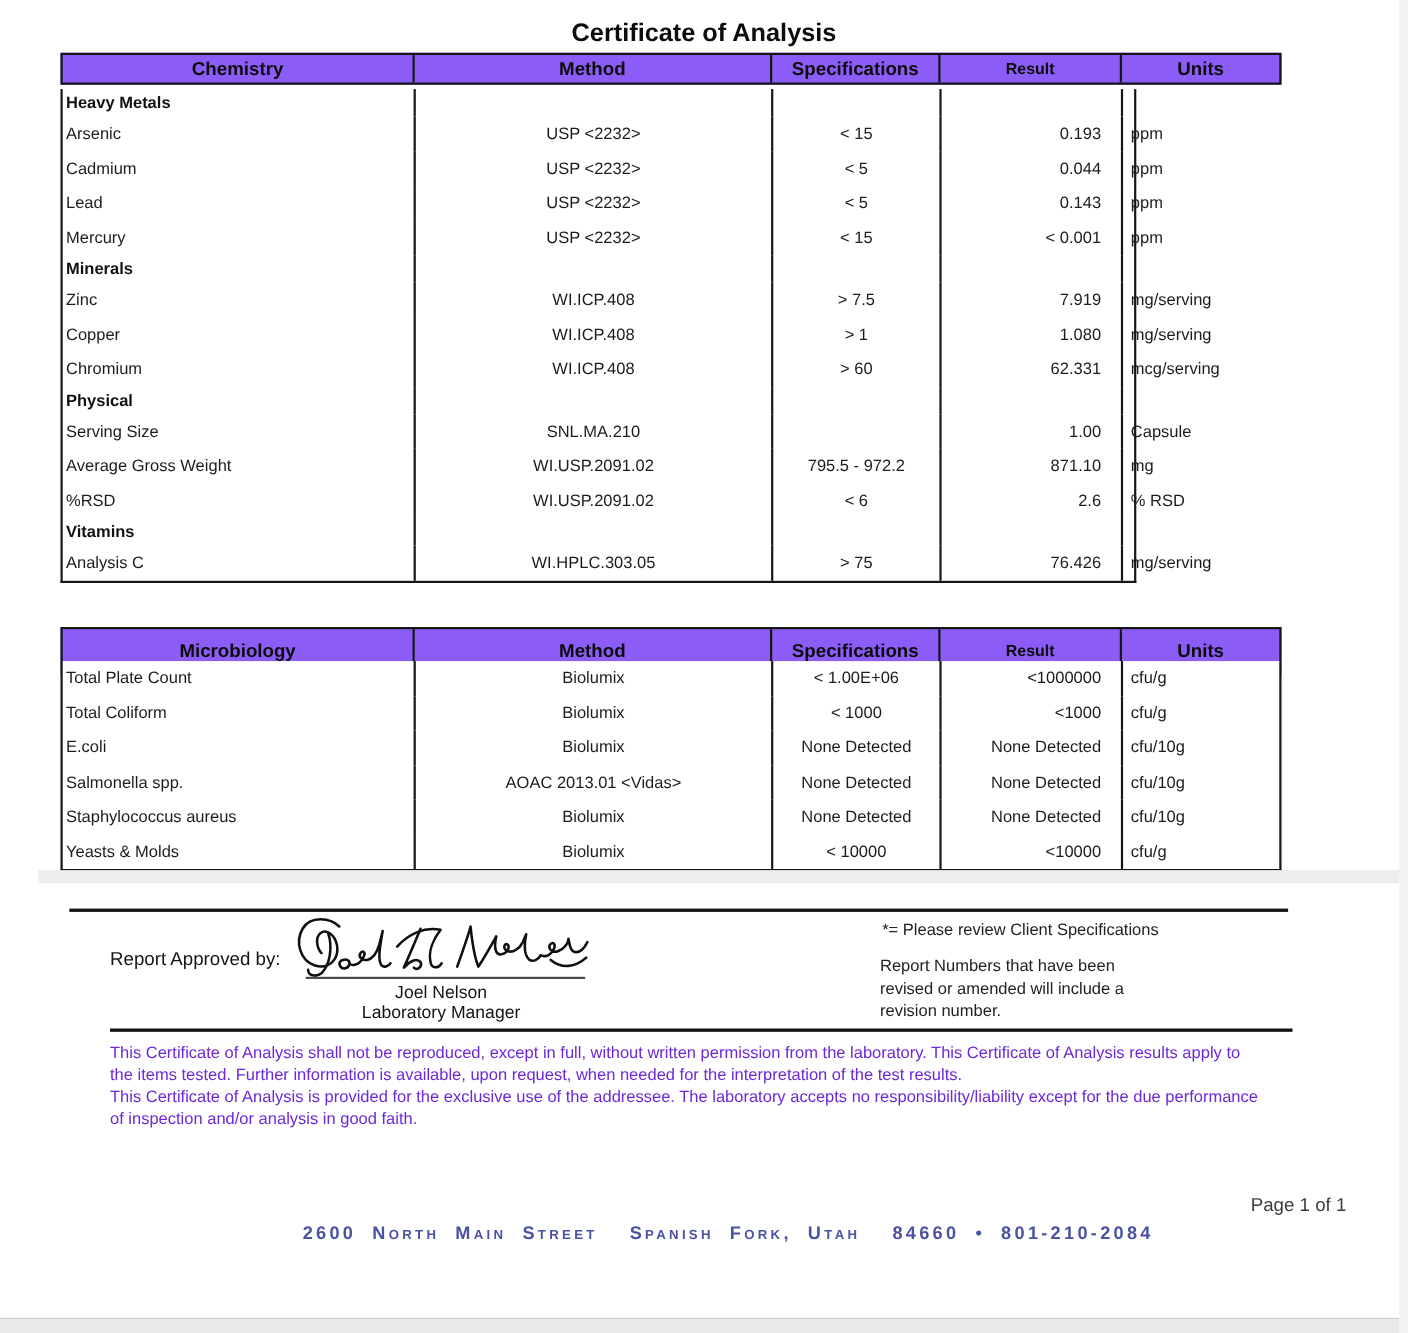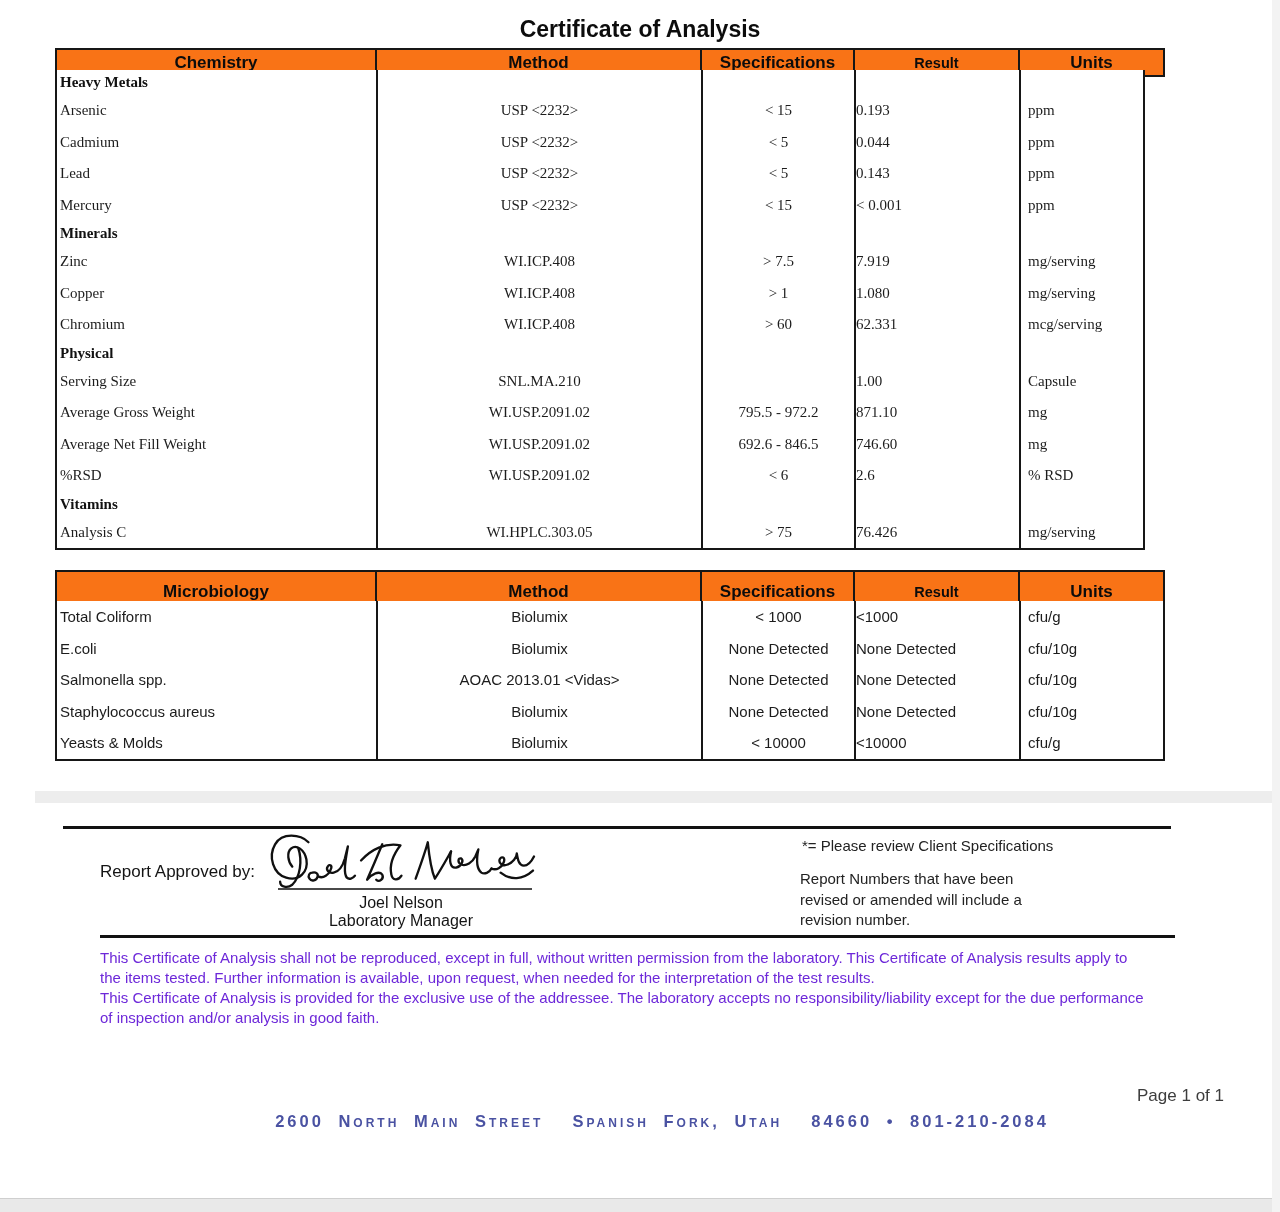--- a/index.html
+++ b/index.html
@@ -6,49 +6,49 @@
   body{
     width:1280px;height:1212px;position:relative;background:#ffffff;
     font-family:"Liberation Sans", sans-serif;color:#1c1c1c;overflow:hidden;
   }
   .abs{position:absolute;}
   
   #title{top:16px;left:0;width:1280px;text-align:center;font-size:23px;font-weight:bold;color:#0c0c0c;}
   
   .tbl-header{
     display:grid;grid-template-columns:320px 325px 153px 165px 143px;
-    border:2px solid #161616;background:#f97316;box-sizing:border-box;
+    border:2px solid #161616;background:#8b5cf6;box-sizing:border-box;
   }
   .hcell{
     border-right:2px solid #161616;display:flex;align-items:center;justify-content:center;
     font-weight:bold;font-size:17px;color:#0c0c0c;overflow:hidden;
   }
   .hcell:last-child{border-right:none;}
   .hcell.h3{font-size:14.5px;}
   
   .tbl-body{
     border:2px solid #161616;border-top:none;background:#fff;box-sizing:border-box;
   }
   .tbl-body table{
     border-collapse:collapse;table-layout:fixed;width:1106px;
   }
   .tbl-body td{
     padding:0;vertical-align:middle;font-size:15px;color:#1c1c1c;overflow:hidden;white-space:nowrap;
   }
   .tbl-body td.c0{text-align:left;padding-left:3px;}
   .tbl-body td.c1{text-align:center;}
   .tbl-body td.c2{text-align:center;}
-  .tbl-body td.c3{text-align:left;padding-right:4px;}
+  .tbl-body td.c3{text-align:right;padding-right:18px;}
   .tbl-body td.c4{text-align:left;padding-left:7px;}
   .tbl-body td.c0,.tbl-body td.c1,.tbl-body td.c2,.tbl-body td.c3{border-right:2px solid #161616;}
   tr.item td{height:31.5px;}
   tr.section td{height:25px;}
   tr.section td.c0{font-weight:bold;color:#111;}
   #chem-header{left:55px;top:48px;width:1110px;height:29px;}
-  #chem-body{left:55px;top:70px;width:1090px;font-family:Liberation Serif, serif;}
+  #chem-body{left:55px;top:81px;width:978px;}
   #micro-header{left:55px;top:570px;width:1110px;height:44px;}
   #micro-body{left:55px;top:601px;width:1110px;}
   
   .gray-band{left:35px;top:791px;width:1245px;height:12px;background:#ededed;}
   .bottom-strip{left:0;top:1198px;width:1280px;height:14px;background:#e9e9e9;border-top:1px solid #cfcfcf;box-sizing:border-box;}
   .right-strip{left:1272px;top:0;width:8px;height:1212px;background:#f3f3f3;}
   
   .hr1{left:63px;top:826px;width:1108px;height:3px;background:#121212;}
   .hr2{left:100px;top:935px;width:1075px;height:3px;background:#121212;}
   
@@ -171,27 +171,20 @@
           <td class="c4">Capsule</td>
         </tr>
         <tr class="item">
           <td class="c0">Average Gross Weight</td>
           <td class="c1">WI.USP.2091.02</td>
           <td class="c2">795.5 - 972.2</td>
           <td class="c3">871.10</td>
           <td class="c4">mg</td>
         </tr>
         <tr class="item">
-          <td class="c0">Average Net Fill Weight</td>
-          <td class="c1">WI.USP.2091.02</td>
-          <td class="c2">692.6 - 846.5</td>
-          <td class="c3">746.60</td>
-          <td class="c4">mg</td>
-        </tr>
-        <tr class="item">
           <td class="c0">%RSD</td>
           <td class="c1">WI.USP.2091.02</td>
           <td class="c2">&lt; 6</td>
           <td class="c3">2.6</td>
           <td class="c4">% RSD</td>
         </tr>
         <tr class="section">
           <td class="c0">Vitamins</td>
           <td class="c1"></td>
           <td class="c2"></td>
@@ -219,20 +212,27 @@
 <div class="abs tbl-body" id="micro-body">
   <table>
       <colgroup>
     <col style="width:320px">
         <col style="width:325px">
         <col style="width:153px">
         <col style="width:165px">
         <col style="width:143px">
   </colgroup>
       <tbody id="micro-tbody">
+        <tr class="item">
+          <td class="c0">Total Plate Count</td>
+          <td class="c1">Biolumix</td>
+          <td class="c2">&lt; 1.00E+06</td>
+          <td class="c3">&lt;1000000</td>
+          <td class="c4">cfu/g</td>
+        </tr>
         <tr class="item">
           <td class="c0">Total Coliform</td>
           <td class="c1">Biolumix</td>
           <td class="c2">&lt; 1000</td>
           <td class="c3">&lt;1000</td>
           <td class="c4">cfu/g</td>
         </tr>
         <tr class="item">
           <td class="c0">E.coli</td>
           <td class="c1">Biolumix</td>

